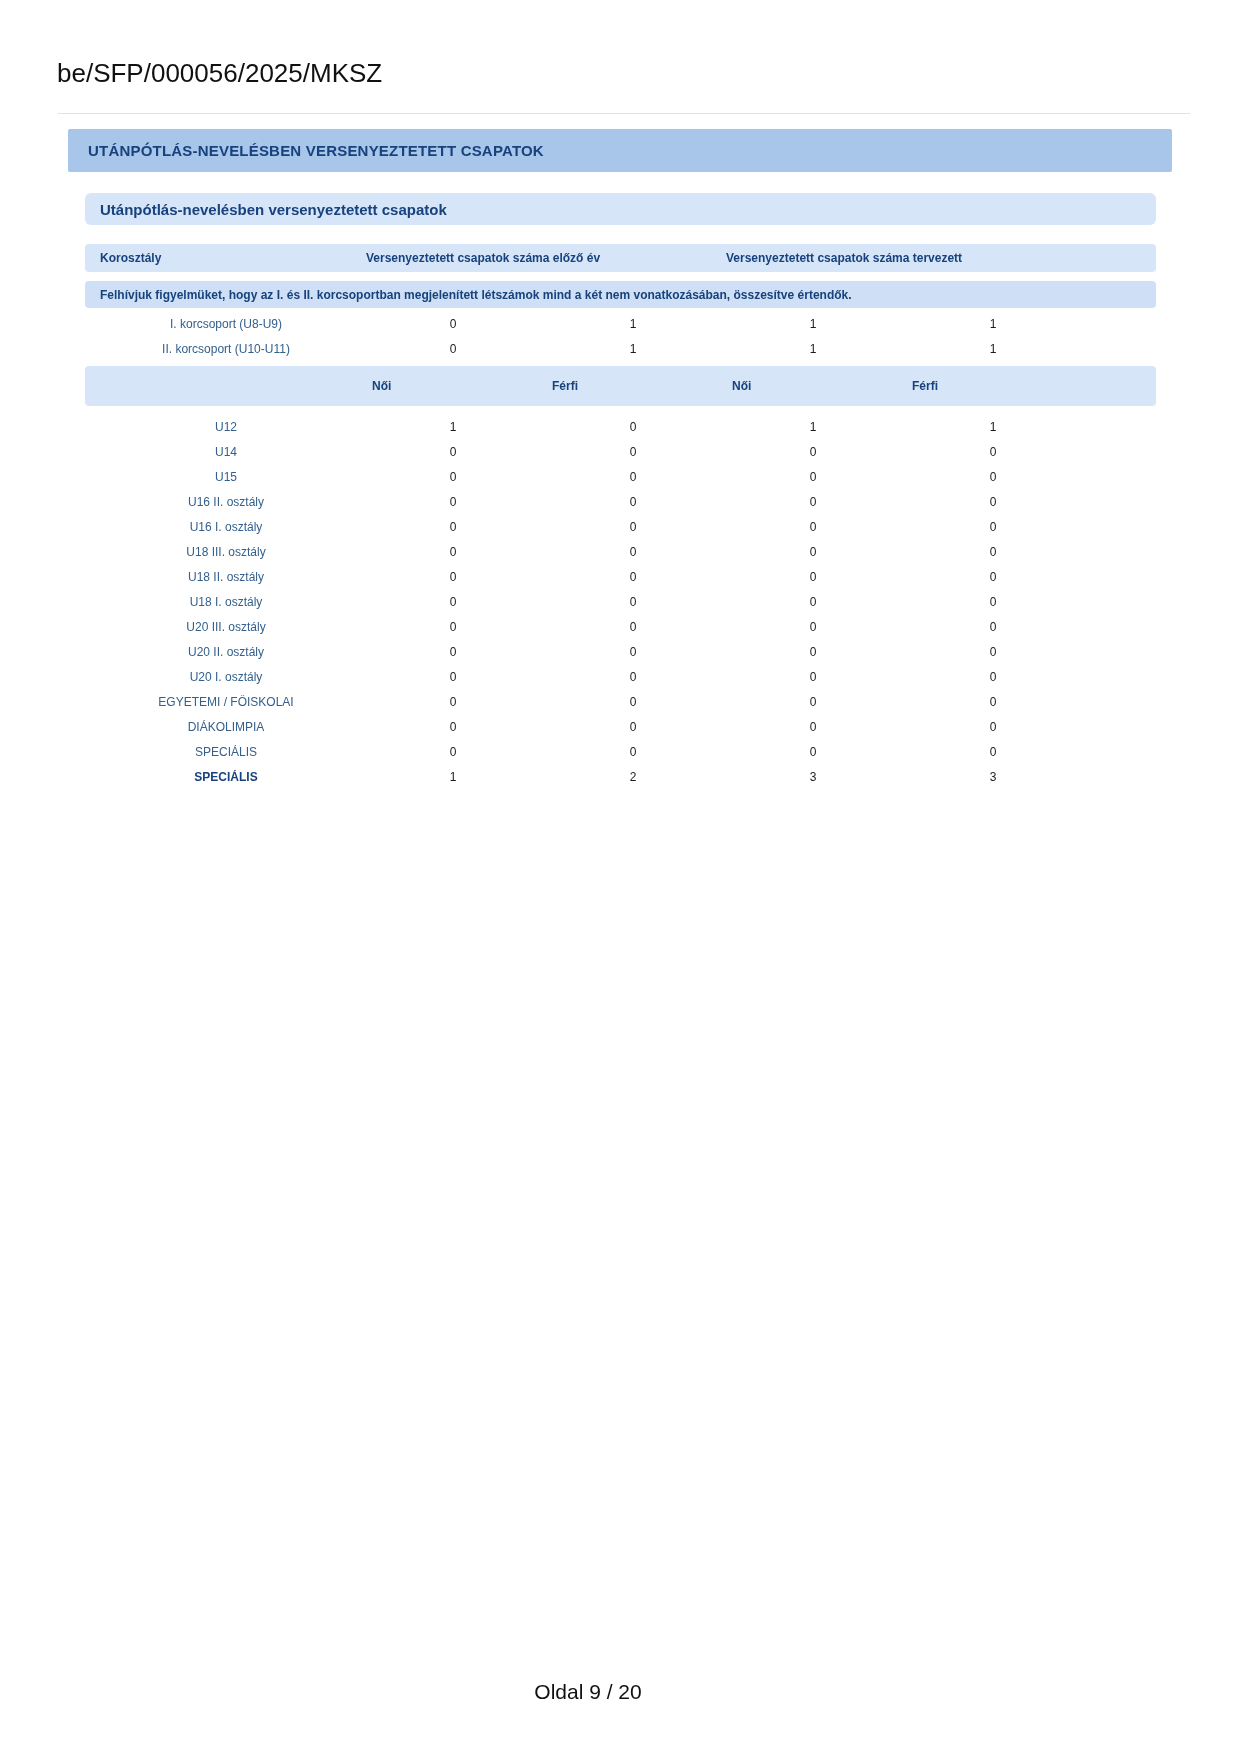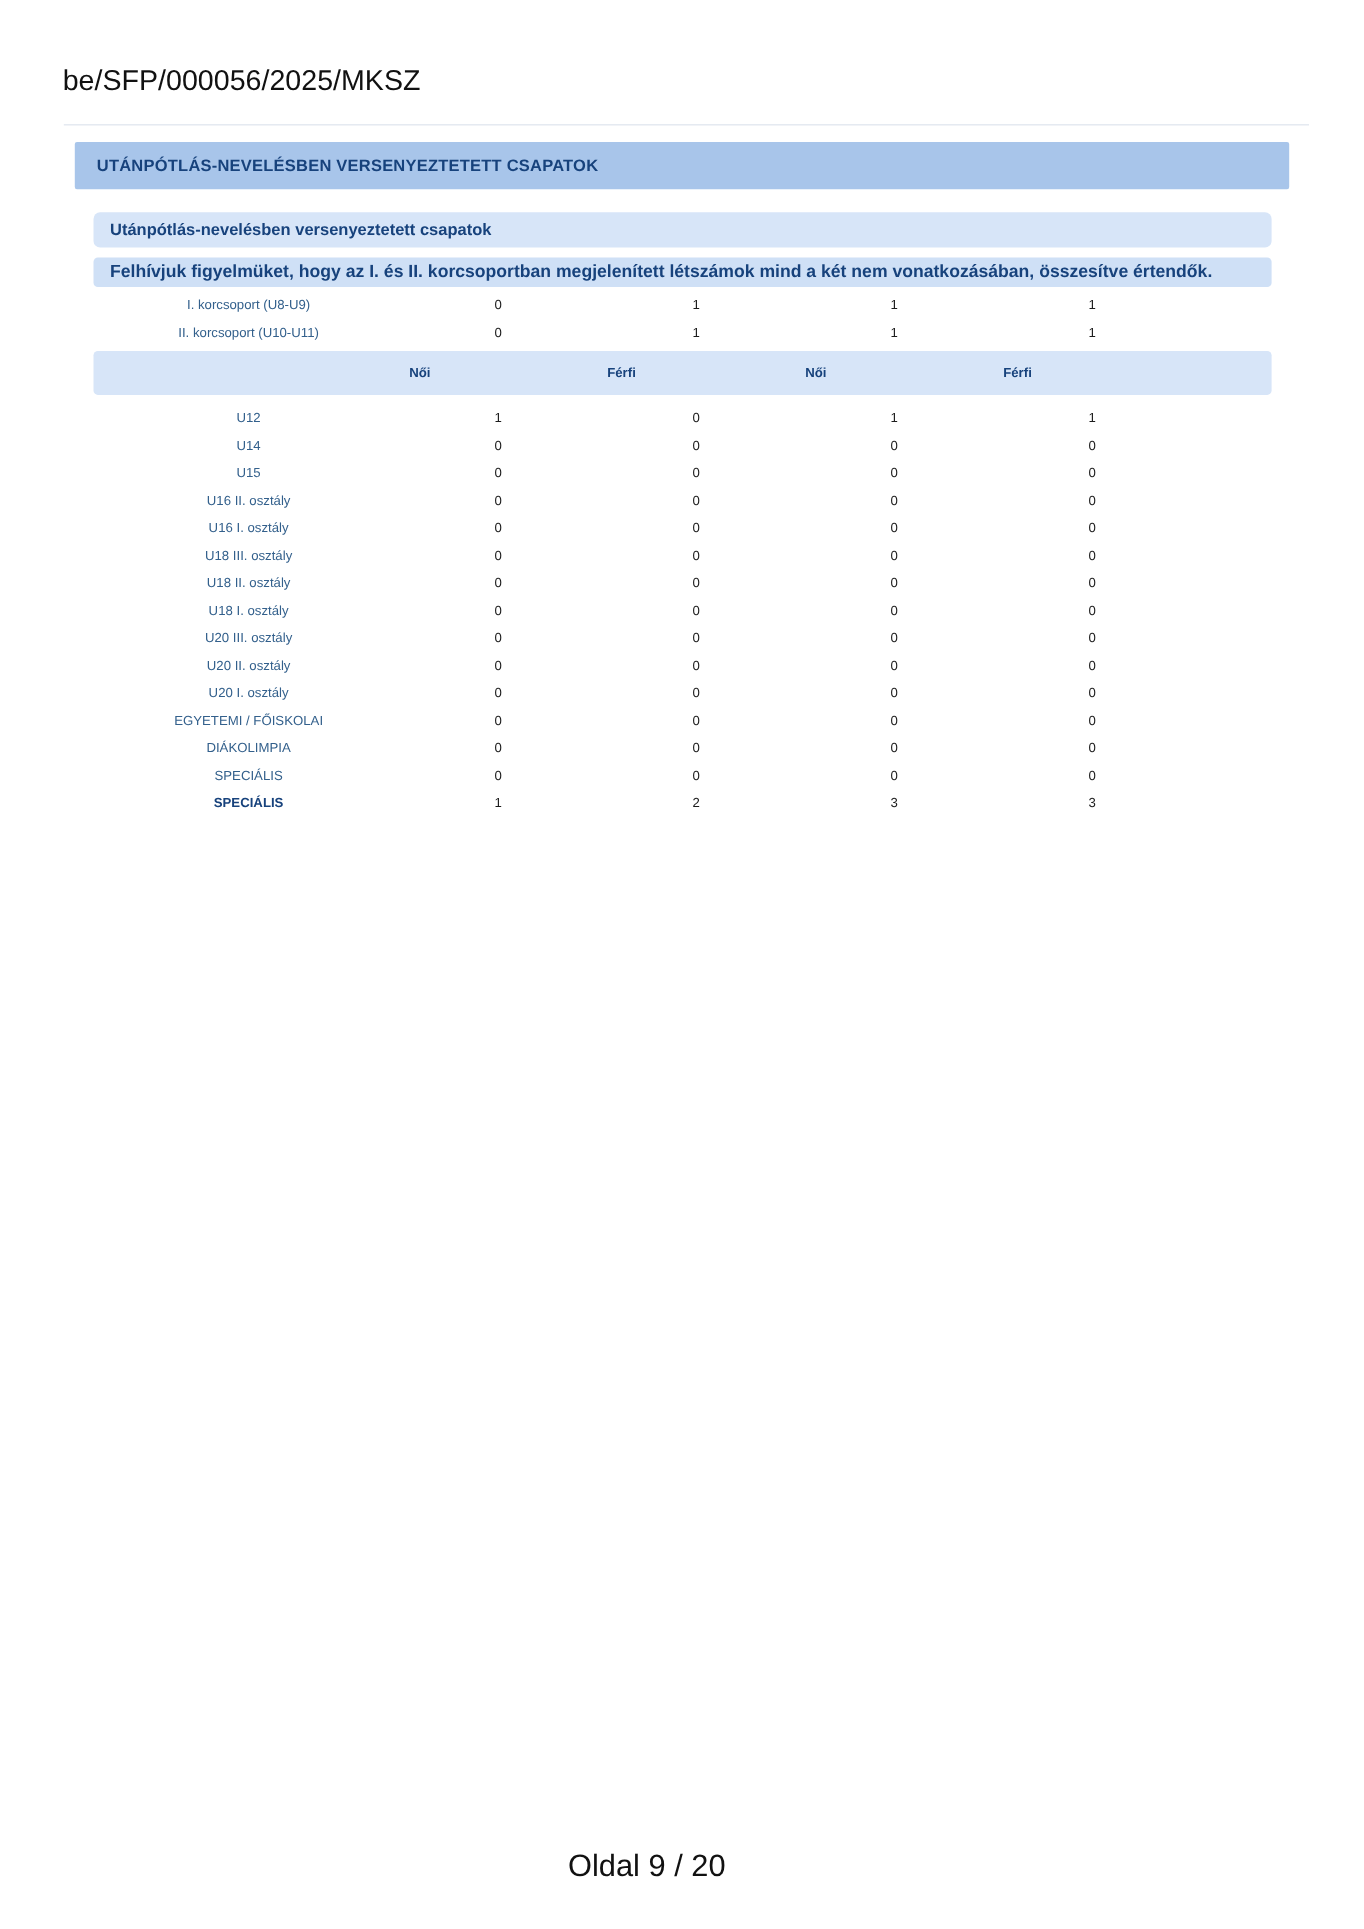--- a/index.html
+++ b/index.html
@@ -79,21 +79,21 @@
   }
   .thead-bar .hcell.first{padding-left:15px;}
   .notice-bar{
     margin-top:9px;height:27px;
     background:var(--notice-bg);
     border-radius:4px;
     display:flex;align-items:center;
     padding-left:15px;
   }
   .notice-bar .notice-text{
-    font-size:16px;font-weight:bold;
+    font-size:12px;font-weight:bold;
     color:var(--heading-text);
     white-space:nowrap;
   }
   .rows-block{margin-top:3px;text-align:center;}
   .rows-block.lower{margin-top:8px;}
   .trow{height:25px;}
   .trow .cell{
     font-size:12px;
     white-space:nowrap;overflow:hidden;
   }
@@ -117,41 +117,47 @@
   .subheader-bar .shcell{
     font-size:12px;font-weight:bold;
     color:var(--heading-text);
     padding-left:12px;
   }
   .page-footer{
     position:absolute;
     top:1680px;left:0;
     width:1176px;
     text-align:center;
-    font-size:28px;
+    font-size:21px;
     color:var(--page-text);
   }
 </style>
 </head>
 <body>
 
 <div class="doc-id">be/SFP/000056/2025/MKSZ</div>
 
 <div class="top-hairline"></div>
 
 <div class="banner">
   <span class="banner-title">UTÁNPÓTLÁS-NEVELÉSBEN VERSENYEZTETETT CSAPATOK</span>
 </div>
 
 <div class="content">
 
   <div class="subtitle-bar">
     <span class="subtitle">Utánpótlás-nevelésben versenyeztetett csapatok</span>
   </div>
 
+  <div class="thead-bar">
+    <span class="hcell first">Korosztály</span>
+    <span class="hcell">Versenyeztetett csapatok száma előző év</span>
+    <span class="hcell">Versenyeztetett csapatok száma tervezett</span>
+    <span class="hcell"></span>
+  </div>
 
   <div class="notice-bar">
     <span class="notice-text">Felhívjuk figyelmüket, hogy az I. és II. korcsoportban megjelenített létszámok mind a két nem vonatkozásában, összesítve értendők.</span>
   </div>
 
   <div class="rows-block" id="group-rows">
       <div class="trow grid-row">
         <span class="cell label">I. korcsoport (U8-U9)</span>
         <span class="cell value">0</span>
         <span class="cell value">1</span>

